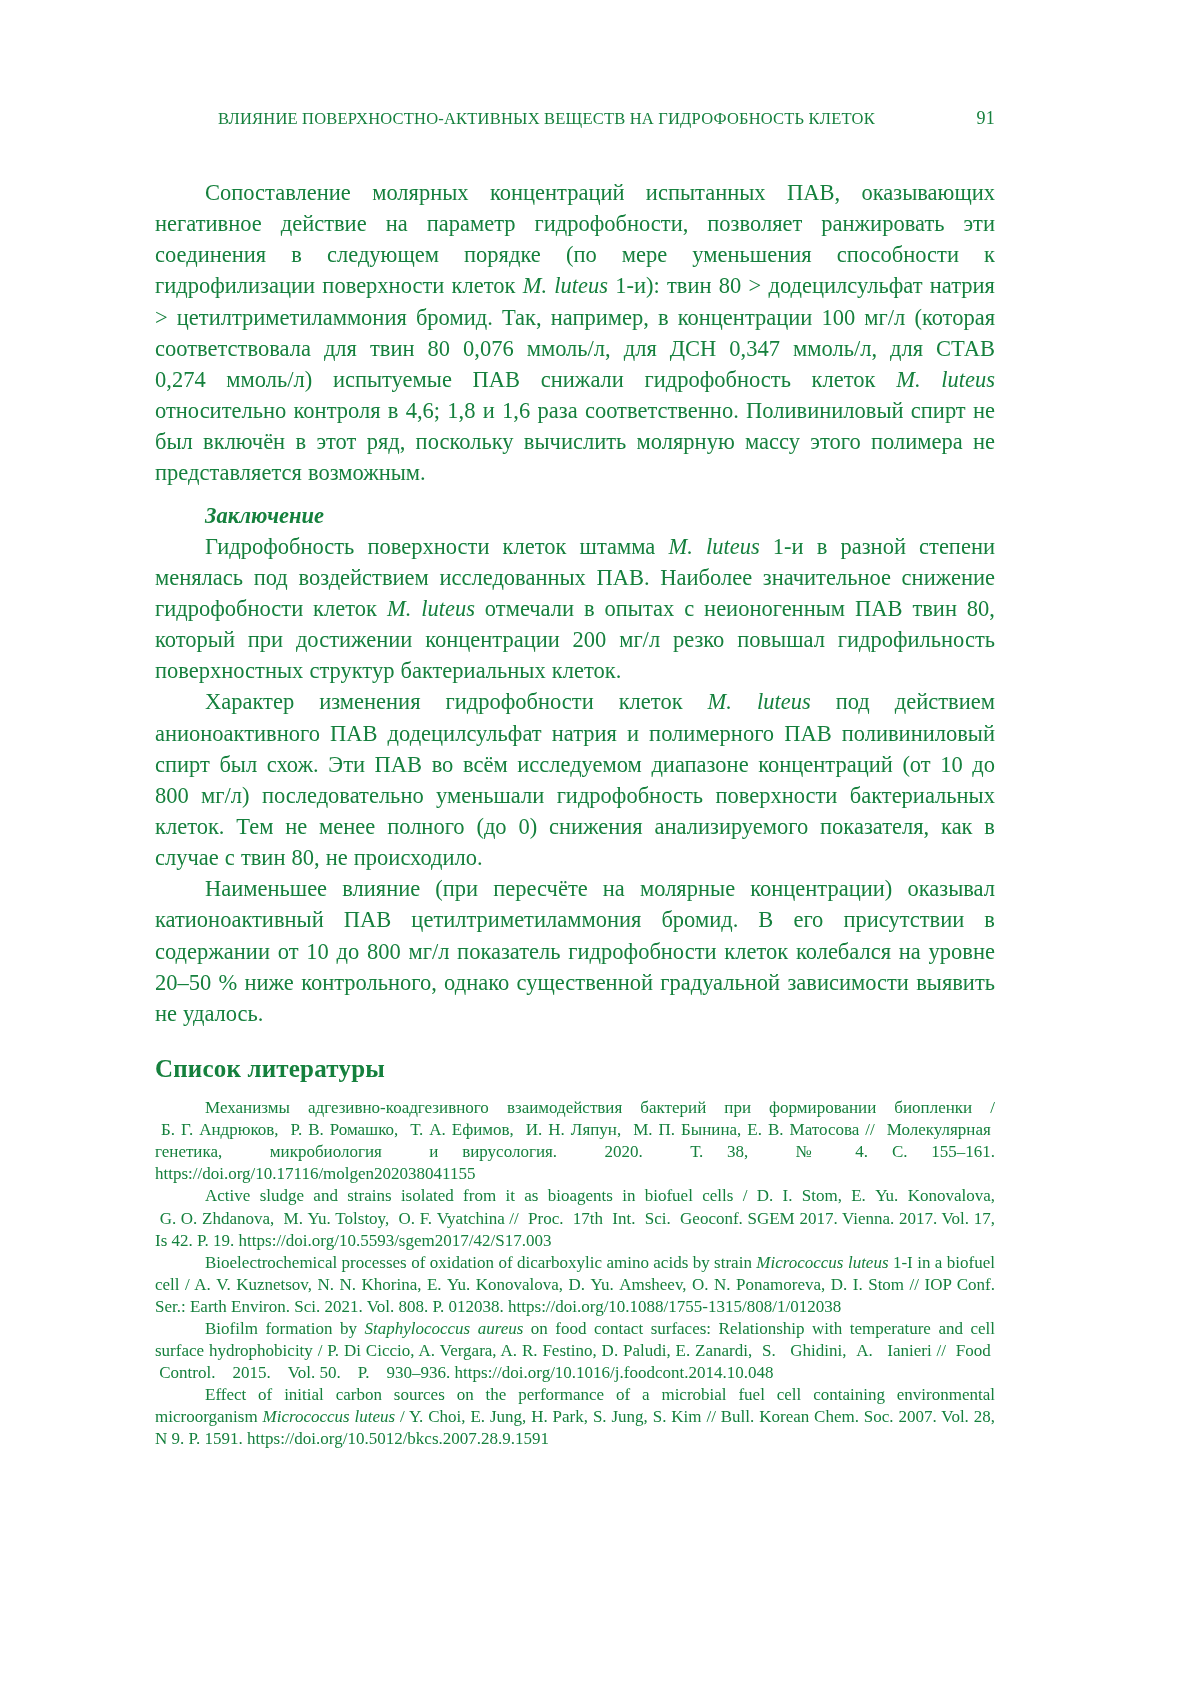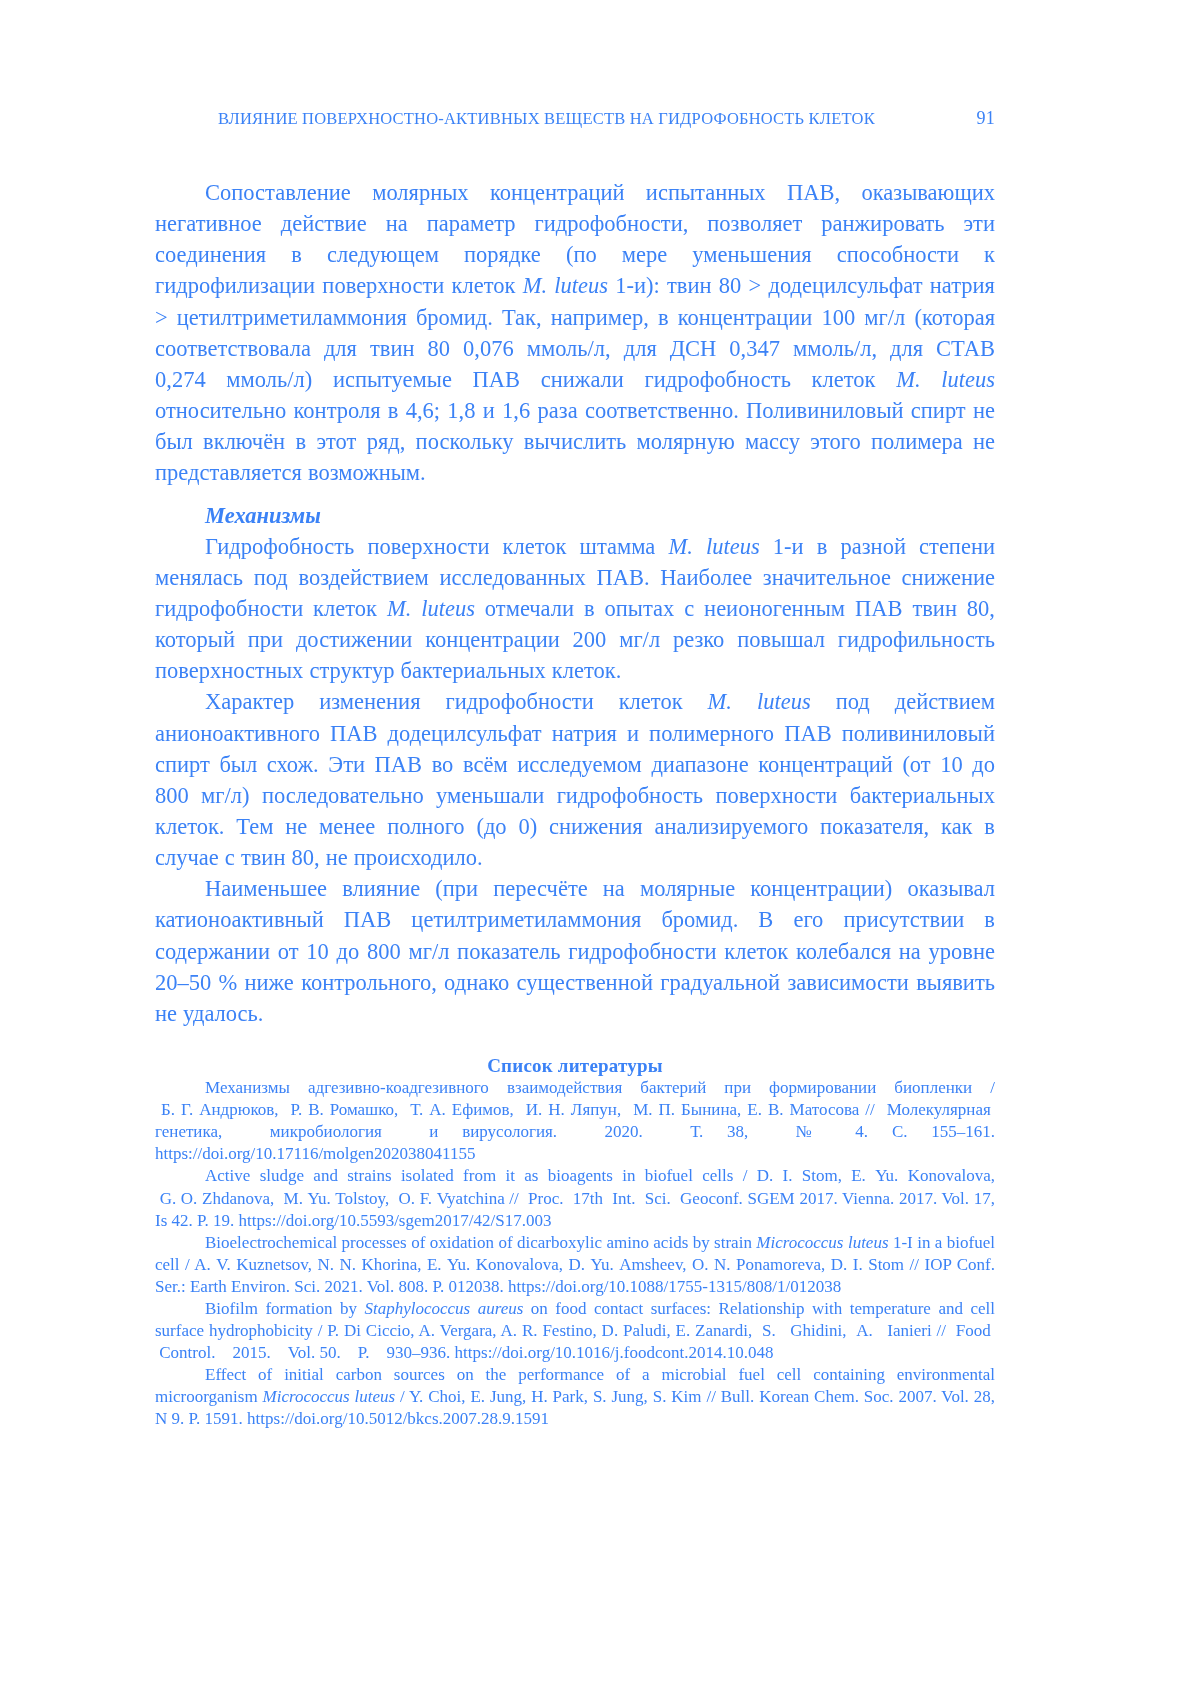--- a/index.html
+++ b/index.html
@@ -6,21 +6,21 @@
     margin: 0;
     padding: 0;
     background: #ffffff;
   }
   .page {
     position: relative;
     width: 1200px;
     height: 1705px;
     background: #ffffff;
     font-family: "Liberation Serif", serif;
-    color: #3b82f6;
+    color: #15803d;
     box-sizing: border-box;
     padding: 0;
     overflow: hidden;
   }
   .content {
     position: absolute;
     left: 155px;
     top: 108px;
     width: 840px;
   }
@@ -53,24 +53,23 @@
   }
   h2.section {
     margin: 14px 0 2px 0;
     font-size: 22.5px;
     font-style: italic;
     font-weight: bold;
     text-indent: 50px;
     text-align: left;
   }
   .refs-title {
-    margin: 26px 0 0 0;
-    font-size: 19px;
+    margin: 26px 0 14px 0;
+    font-size: 25px;
     font-weight: bold;
-    text-align: center;
     letter-spacing: 0.2px;
   }
   p.ref {
     margin: 0;
     font-size: 17px;
     line-height: 1.3;
     text-align: justify;
     text-indent: 50px;
     hyphens: auto;
     -webkit-hyphens: auto;
@@ -85,21 +84,21 @@
 
     <div class="runhead">
       <span class="runhead-title">ВЛИЯНИЕ ПОВЕРХНОСТНО-АКТИВНЫХ ВЕЩЕСТВ НА ГИДРОФОБНОСТЬ КЛЕТОК</span>
       <span class="runhead-page">91</span>
     </div>
 
     <p class="body">
       Сопоставление молярных концентраций испытанных ПАВ, оказывающих негативное действие на параметр гидрофобности, позволяет ранжировать эти соединения в следующем порядке (по мере уменьшения способности к гидрофилизации поверхности клеток <span class="it">M. luteus</span> 1-и): твин 80 &gt; додецилсульфат натрия &gt; цетилтриметиламмония бромид. Так, например, в концентрации 100&nbsp;мг/л (которая соответствовала для твин 80 0,076&nbsp;ммоль/л, для ДСН 0,347&nbsp;ммоль/л, для СТАВ 0,274&nbsp;ммоль/л) испытуемые ПАВ снижали гидрофобность клеток <span class="it">M. luteus</span> относительно контроля в 4,6; 1,8 и 1,6 раза соответственно. Поливиниловый спирт не был включён в этот ряд, поскольку вычислить молярную массу этого полимера не представляется возможным.
     </p>
 
-    <h2 class="section">Механизмы</h2>
+    <h2 class="section">Заключение</h2>
 
     <p class="body">
       Гидрофобность поверхности клеток штамма <span class="it">M. luteus</span> 1-и в разной степени менялась под воздействием исследованных ПАВ. Наиболее значительное снижение гидрофобности клеток <span class="it">M. luteus</span> отмечали в опытах с неионогенным ПАВ твин 80, который при достижении концентрации 200&nbsp;мг/л резко повышал гидрофильность поверхностных структур бактериальных клеток.
     </p>
 
     <p class="body">
       Характер изменения гидрофобности клеток <span class="it">M. luteus</span> под действием анионоактивного ПАВ додецилсульфат натрия и полимерного ПАВ поливиниловый спирт был схож. Эти ПАВ во всём исследуемом диапазоне концентраций (от 10 до 800&nbsp;мг/л) последовательно уменьшали гидрофобность поверхности бактериальных клеток. Тем не менее полного (до 0) снижения анализируемого показателя, как в случае с твин 80, не происходило.
     </p>
 
     <p class="body">Наименьшее влияние (при пересчёте на молярные концентрации) оказывал катионоактивный ПАВ цетилтриметиламмония бромид. В его присутствии в содержании от 10 до 800 мг/л показатель гидрофобности клеток колебался на уровне 20–50 % ниже контрольного, однако существенной градуальной зависимости выявить не удалось.</p>

